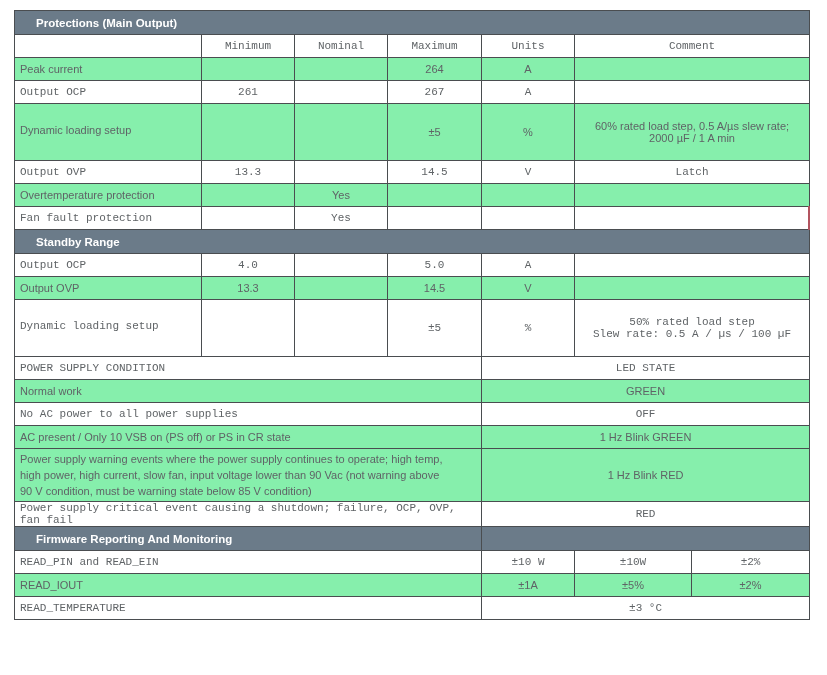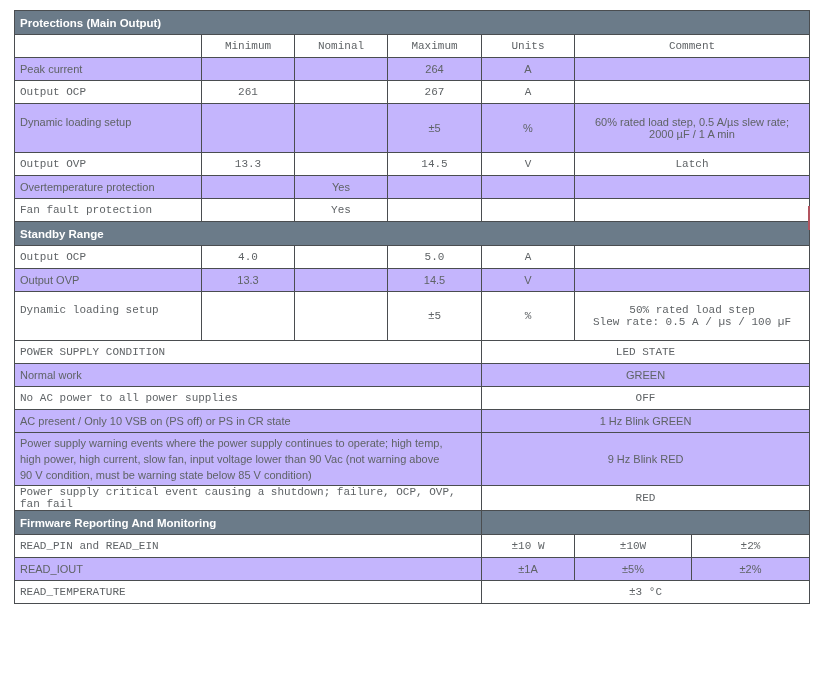--- a/index.html
+++ b/index.html
@@ -2,26 +2,26 @@
 <html><head>
 <meta charset="utf-8">
 <style>
   html, body { margin: 0; padding: 0; background: #ffffff; }
   body { width: 827px; height: 675px; position: relative; overflow: hidden;
          font-family: "Liberation Sans", sans-serif; color: #5f6366; }
   .wrap { position: absolute; left: 14px; top: 10px; width: 795px; }
   table { border-collapse: collapse; width: 795px; table-layout: fixed; font-size: 11px; }
   td { border: 1px solid #4a4d50; padding: 0 5px; height: 22px; vertical-align: middle; }
   td.c { text-align: center; }
-  tr.sec td { background: #6b7b89; color: #ffffff; font-weight: bold; font-size: 11.5px; height: 23px; padding-left: 5px; }
+  tr.sec td { background: #6b7b89; color: #ffffff; font-weight: bold; font-size: 11.5px; height: 23px; padding-left: 21px; }
   tr.w td { background: #ffffff; font-family: Liberation Mono, monospace; }
-  tr.g td { background: #c4b5fd; }
+  tr.g td { background: #86efac; }
   tr.tall td { height: 36px; }
   tr.tall3 td { height: 52px; line-height: 16px; }
-  td.top { vertical-align: top; padding-top: 12px; }
+  td.top { vertical-align: top; padding-top: 20px; }
   .redmark { position: absolute; right: 17px; top: 206px; width: 2px; height: 24px; background: #b3545f; }
 </style>
 </head>
 <body>
 
 <div class="wrap">
 <table>
   <colgroup>
     <col style="width:187px">
         <col style="width:93px">
@@ -142,21 +142,21 @@
   <tr class="g">
     <td colspan="4">AC present / Only 10 VSB on (PS off) or PS in CR state</td>
     <td class="c" colspan="3">1 Hz Blink GREEN</td>
   </tr>
   <tr class="g tall3">
     <td colspan="4">
       <div>Power supply warning events where the power supply continues to operate; high temp,</div>
       <div>high power, high current, slow fan, input voltage lower than 90 Vac (not warning above</div>
       <div>90 V condition, must be warning state below 85 V condition)</div>
     </td>
-    <td class="c" colspan="3">9 Hz Blink RED</td>
+    <td class="c" colspan="3">1 Hz Blink RED</td>
   </tr>
   <tr class="w">
     <td colspan="4">Power supply critical event causing a shutdown; failure, OCP, OVP, fan fail</td>
     <td class="c" colspan="3">RED</td>
   </tr>
 
   <tr class="sec">
     <td colspan="4">Firmware Reporting And Monitoring</td>
     <td colspan="3"></td>
   </tr>

